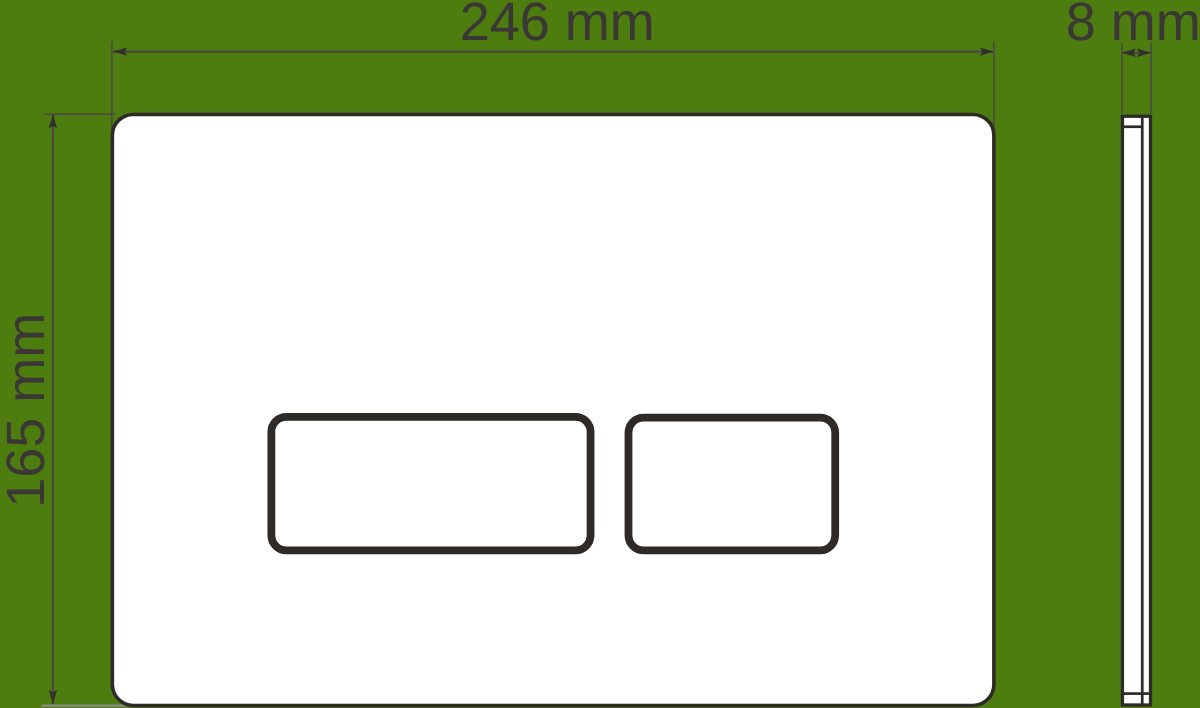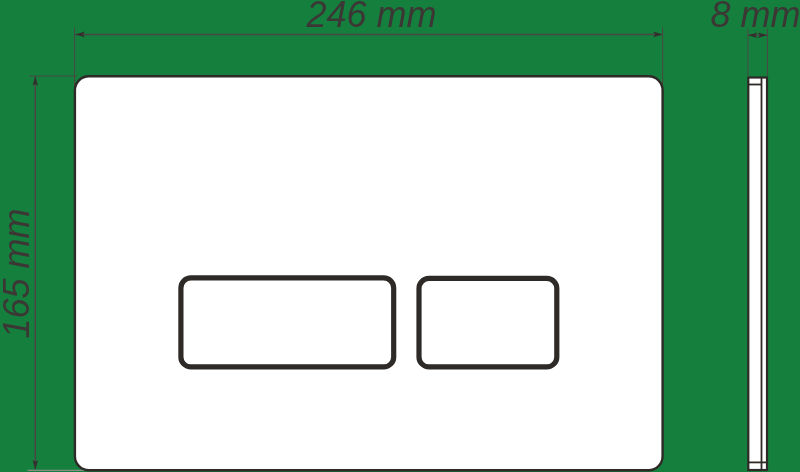--- a/index.html
+++ b/index.html
@@ -1,16 +1,16 @@
 <!DOCTYPE html>
 <html><head>
 <meta charset="utf-8">
 <style>
   html,body{margin:0;padding:0;background:#ffffff;}
-  .wrap{width:800px;height:472px;position:relative;overflow:hidden;background:#15803d;font-style:italic;}
+  .wrap{width:800px;height:472px;position:relative;overflow:hidden;background:#4d7c0f;}
   svg{display:block;}
   text{font-family:"Liberation Sans", sans-serif;fill:#3b3735;}
 </style>
 </head>
 <body>
 <div class="wrap">
 <svg width="800" height="472" viewBox="0 0 800 472" xmlns="http://www.w3.org/2000/svg">
 
   <text x="371.5" y="26.5" font-size="36" text-anchor="middle">246 mm</text>
 

